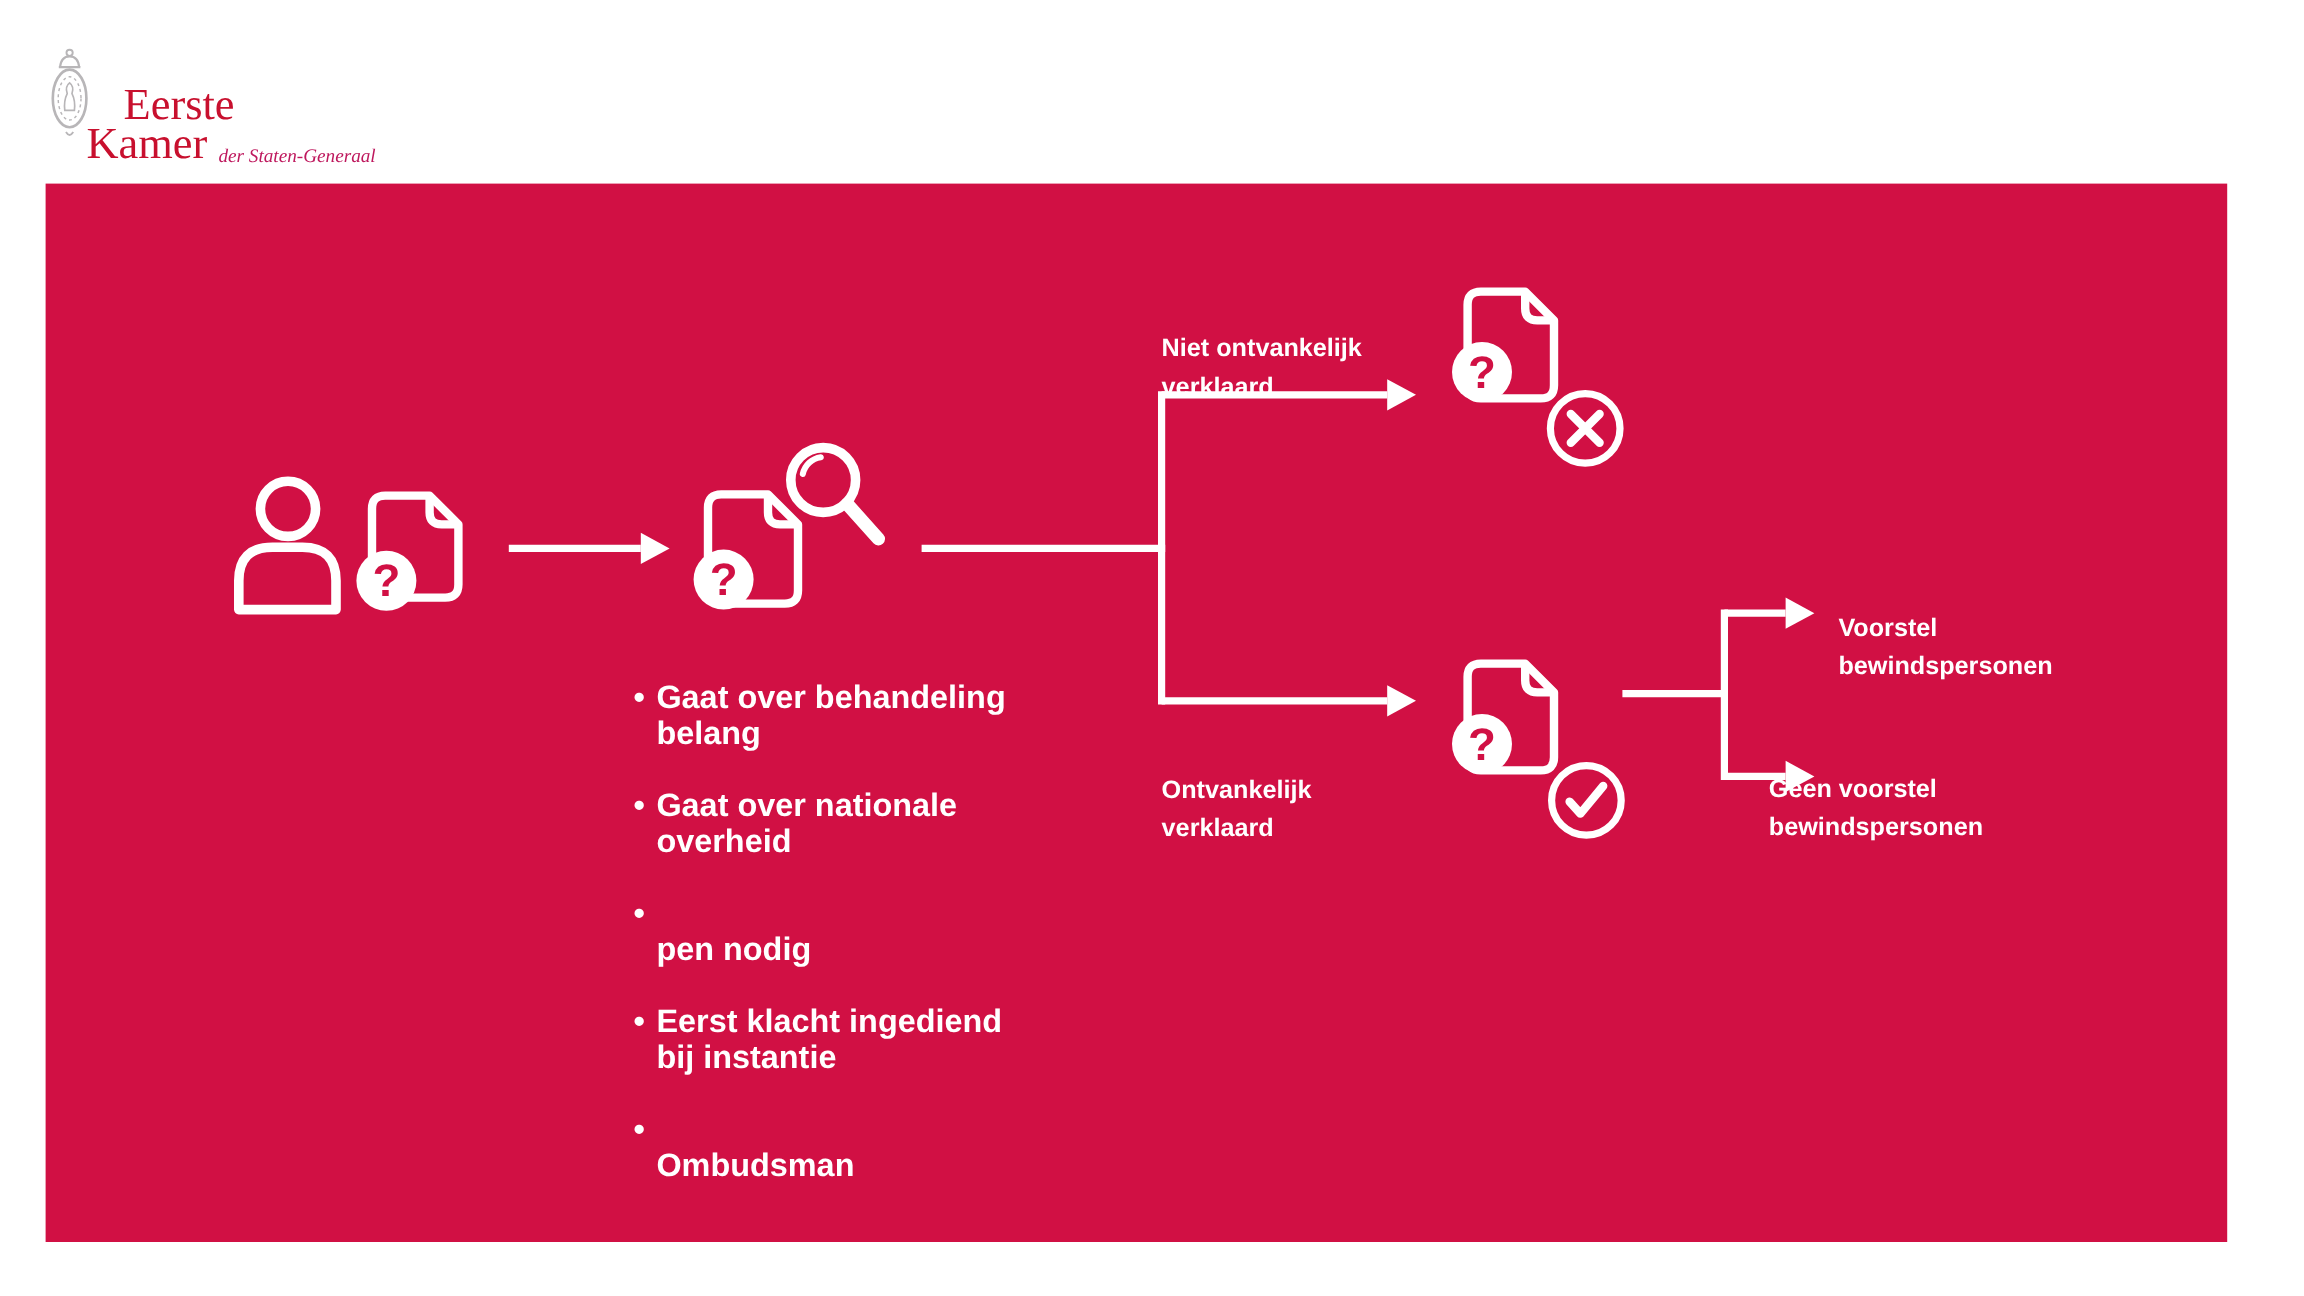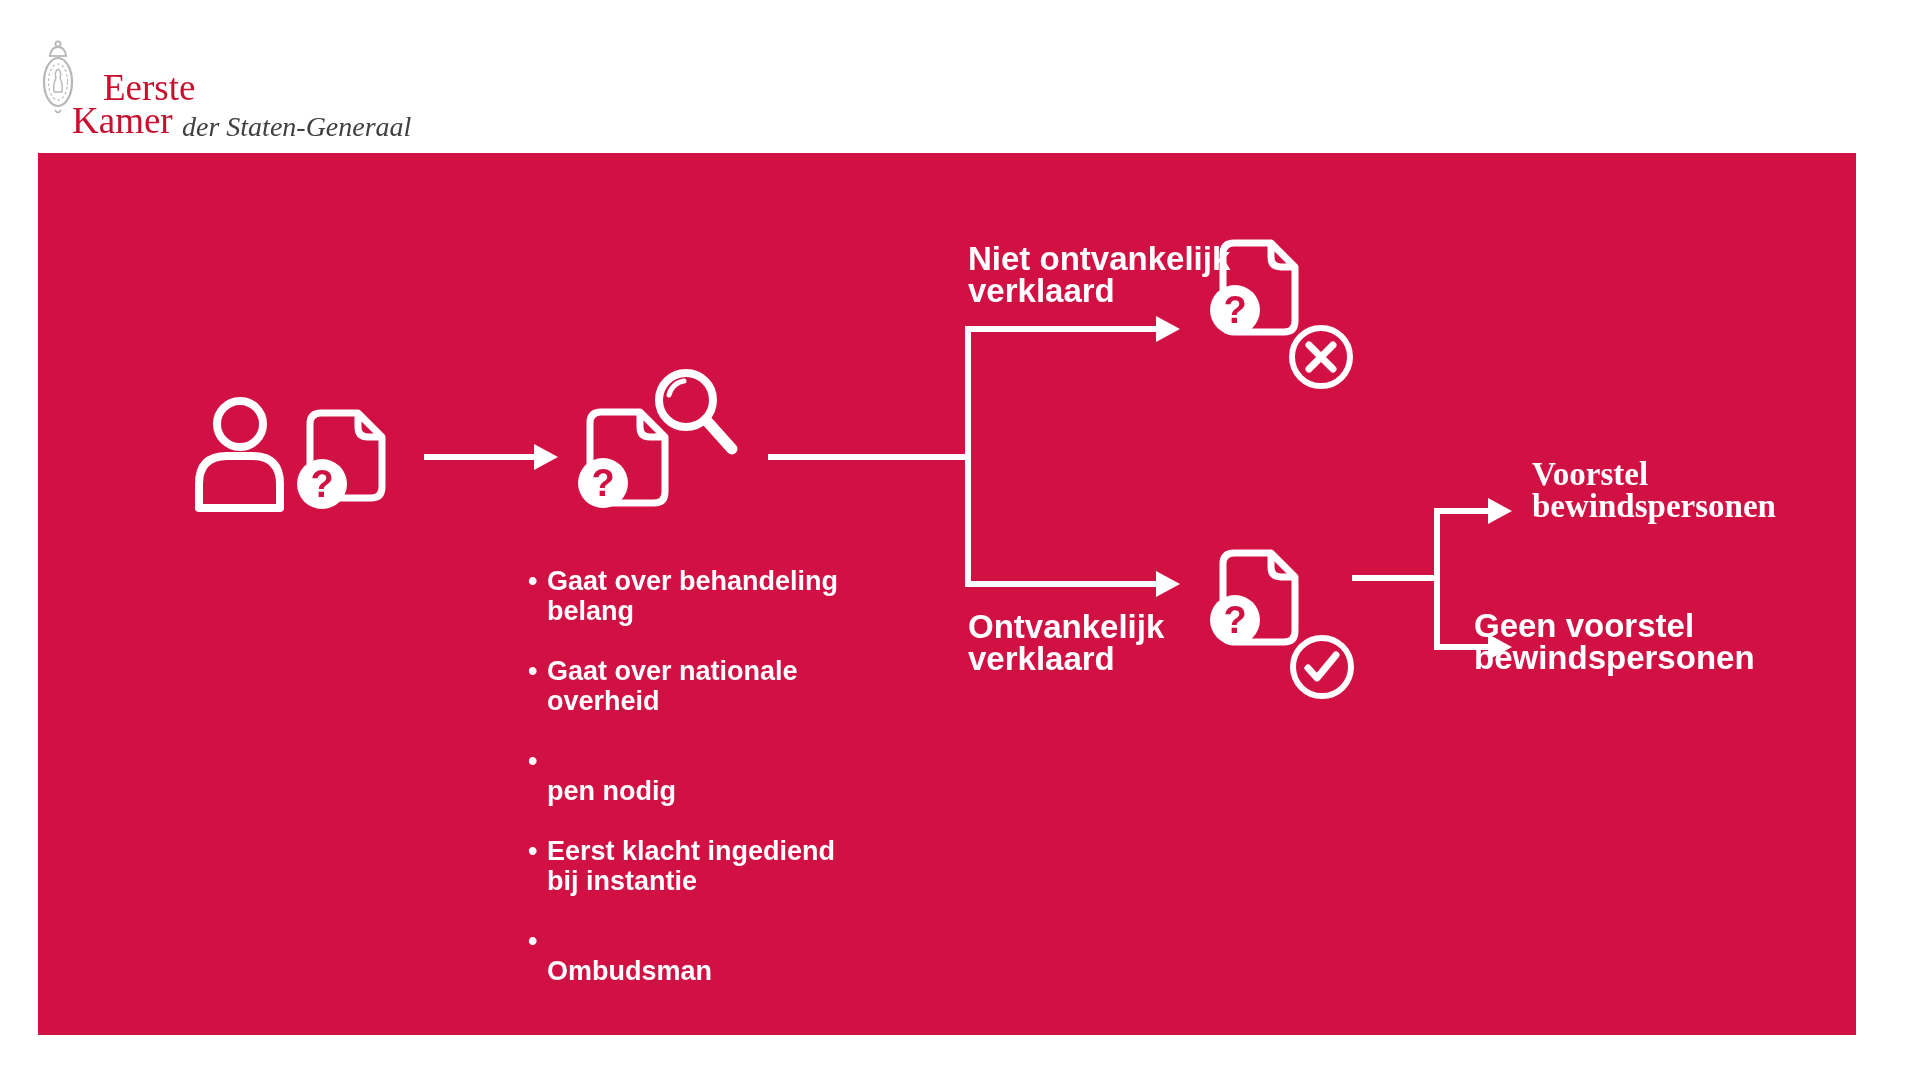--- a/index.html
+++ b/index.html
@@ -11,36 +11,36 @@
   
   .header { position:absolute; left:0; top:0; width:1920px; height:153px; background:#ffffff; }
   .crest { position:absolute; left:42px; top:40px; }
   .logo-word {
     position:absolute; color:#c8102e; font-family:"Liberation Serif", serif;
     font-size:37px; line-height:1; white-space:nowrap;
   }
   .logo-word.l1 { left:103px; top:69px; }
   .logo-word.l2 { left:72px; top:102px; }
   .logo-subtitle {
-    position:absolute; left:182px; top:111px; color:#404040;
-    font-family:"Liberation Serif", serif; font-style:italic; font-size:28px; white-space:nowrap;
+    position:absolute; left:182px; top:122px; color:#be185d;
+    font-family:"Liberation Serif", serif; font-style:italic; font-size:16px; white-space:nowrap;
   }
   
   .panel { position:absolute; left:38px; top:153px; width:1844px; height:882px; background:#d11044; }
   
   .gfx { position:absolute; left:0; top:0; width:1920px; height:1080px; }
   .stroke { fill:none; stroke:#ffffff; }
   .badge-q {
     font-family:"Liberation Sans", sans-serif; font-weight:bold; font-size:38px;
     fill:#d11044; text-anchor:middle;
   }
   
   .label {
-    position:absolute; color:#ffffff; font-size:33px; line-height:32px;
-    font-weight:600; white-space:nowrap;
+    position:absolute; color:#ffffff; font-size:21px; line-height:32px;
+    font-weight:600; white-space:nowrap;margin-top:32px;
   }
   .criterion {
     position:absolute; left:528px; display:flex; color:#ffffff;
     font-size:27px; line-height:30px; font-weight:600; white-space:nowrap;
   }
   .criterion .bullet { width:19px; font-size:27px; }
   .c1 { top:566px; } .c2 { top:656px; } .c3 { top:746px; }
   .c4 { top:836px; } .c5 { top:926px; }
 </style>
 </head>
@@ -143,21 +143,21 @@
   <div class="label" style="left:968px; top:243px;">
     <span>Niet ontvankelijk</span><br>
     <span>verklaard</span>
   </div>
 
   <div class="label" style="left:968px; top:611px;">
     <span>Ontvankelijk</span><br>
     <span>verklaard</span>
   </div>
 
-  <div class="label" style="left:1532px; top:458px;font-family:Liberation Serif, serif;">
+  <div class="label" style="left:1532px; top:476px;">
     <span>Voorstel</span><br>
     <span>bewindspersonen</span>
   </div>
   <div class="label" style="left:1474px; top:610px;">
     <span>Geen voorstel</span><br>
     <span>bewindspersonen</span>
   </div>
 
   <div class="criterion c1">
     <span class="bullet">•</span>

